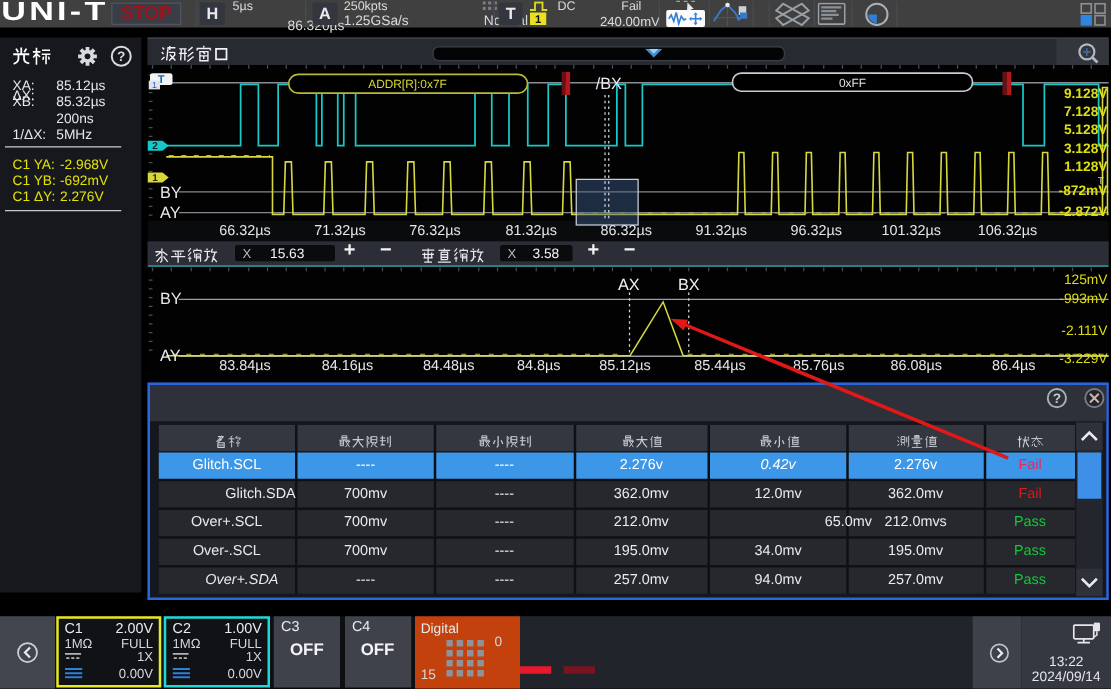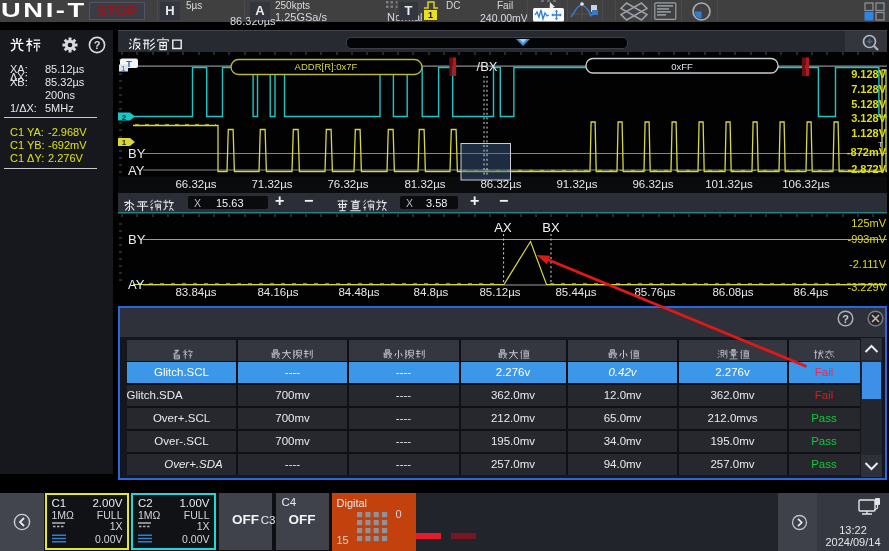--- a/index.html
+++ b/index.html
@@ -439,34 +439,34 @@
   <div class="row t" style="left:0;top:26px;width:733px;font-size:11.5px;color:#fff;">
     <span style="position:absolute;left:0;width:110px;text-align:center;">Glitch.SCL</span>
     <span style="position:absolute;left:111px;width:110px;text-align:center;">----</span>
     <span style="position:absolute;left:222px;width:110px;text-align:center;">----</span>
     <span style="position:absolute;left:334px;width:105px;text-align:center;">2.276v</span>
     <span style="position:absolute;left:441px;width:110px;text-align:center;font-style:italic;">0.42v</span>
     <span style="position:absolute;left:552px;width:108px;text-align:center;">2.276v</span>
     <span style="position:absolute;left:662px;width:71px;text-align:center;color:#e8295c;">Fail</span>
   </div>
   <div class="row t" style="left:0;top:49px;width:733px;font-size:11.5px;color:#e8eaee;">
-    <span style="position:absolute;left:0;width:110px;text-align:left;">Glitch.SDA</span>
+    <span style="position:absolute;left:0;width:110px;text-align:right;">Glitch.SDA</span>
     <span style="position:absolute;left:111px;width:110px;text-align:center;">700mv</span>
     <span style="position:absolute;left:222px;width:110px;text-align:center;">----</span>
     <span style="position:absolute;left:334px;width:105px;text-align:center;">362.0mv</span>
     <span style="position:absolute;left:441px;width:110px;text-align:center;">12.0mv</span>
     <span style="position:absolute;left:552px;width:108px;text-align:center;">362.0mv</span>
     <span style="position:absolute;left:662px;width:71px;text-align:center;color:#e01818;">Fail</span>
   </div>
   <div class="row t" style="left:0;top:72px;width:733px;font-size:11.5px;color:#e8eaee;">
     <span style="position:absolute;left:0;width:110px;text-align:center;">Over+.SCL</span>
     <span style="position:absolute;left:111px;width:110px;text-align:center;">700mv</span>
     <span style="position:absolute;left:222px;width:110px;text-align:center;">----</span>
     <span style="position:absolute;left:334px;width:105px;text-align:center;">212.0mv</span>
-    <span style="position:absolute;left:441px;width:110px;text-align:center;">65.0mv</span>
+    <span style="position:absolute;left:441px;width:110px;text-align:right;padding-left:20px;">65.0mv</span>
     <span style="position:absolute;left:552px;width:108px;text-align:center;">212.0mvs</span>
     <span style="position:absolute;left:662px;width:71px;text-align:center;color:#14c838;">Pass</span>
   </div>
   <div class="row t" style="left:0;top:95px;width:733px;font-size:11.5px;color:#e8eaee;">
     <span style="position:absolute;left:0;width:110px;text-align:center;">Over-.SCL</span>
     <span style="position:absolute;left:111px;width:110px;text-align:center;">700mv</span>
     <span style="position:absolute;left:222px;width:110px;text-align:center;">----</span>
     <span style="position:absolute;left:334px;width:105px;text-align:center;">195.0mv</span>
     <span style="position:absolute;left:441px;width:110px;text-align:center;">34.0mv</span>
     <span style="position:absolute;left:552px;width:108px;text-align:center;">195.0mv</span>
@@ -526,21 +526,21 @@
       </svg>
   <div class="t" style="right:4px;top:24.5px;font-size:10.5px;color:#d4d6da;">1X</div>
   <svg class="t" style="left:5px;top:39px" width="14" height="9">
         <g stroke="#2f7fd6" stroke-width="1.6">
           <path d="M0 1.2h14M0 4.5h14M0 7.8h14"></path>
         </g>
       </svg>
   <div class="t" style="right:4px;top:37.5px;font-size:10.5px;color:#d4d6da;">0.00V</div>
  </div>
  <div class="t" style="left:218.8px;top:0px;width:53.4px;height:57px;background:#3f424b;">
-  <div class="t" style="left:6px;top:21px;font-size:11.5px;color:#e8eaee;margin-left:36px;">C3</div>
+  <div class="t" style="left:6px;top:3px;font-size:11.5px;color:#e8eaee;">C3</div>
   <div class="t" style="left:0;top:19px;width:53.4px;text-align:center;font-size:13.5px;font-weight:bold;color:#f2f4f6;">OFF</div>
  </div>
  <div class="t" style="left:275.5px;top:0px;width:53px;height:57px;background:#3f424b;">
   <div class="t" style="left:6px;top:3px;font-size:11.5px;color:#e8eaee;">C4</div>
   <div class="t" style="left:0;top:19px;width:53px;text-align:center;font-size:13.5px;font-weight:bold;color:#f2f4f6;">OFF</div>
  </div>
  <div class="t" style="left:331.5px;top:0px;width:84px;height:58px;background:#c2410c;">
   <div class="t" style="left:5px;top:4px;font-size:11px;color:#e8eaee;">Digital</div>
   <svg class="t" style="left:25px;top:19px" width="39" height="33">
         <g fill="#8e929a">

